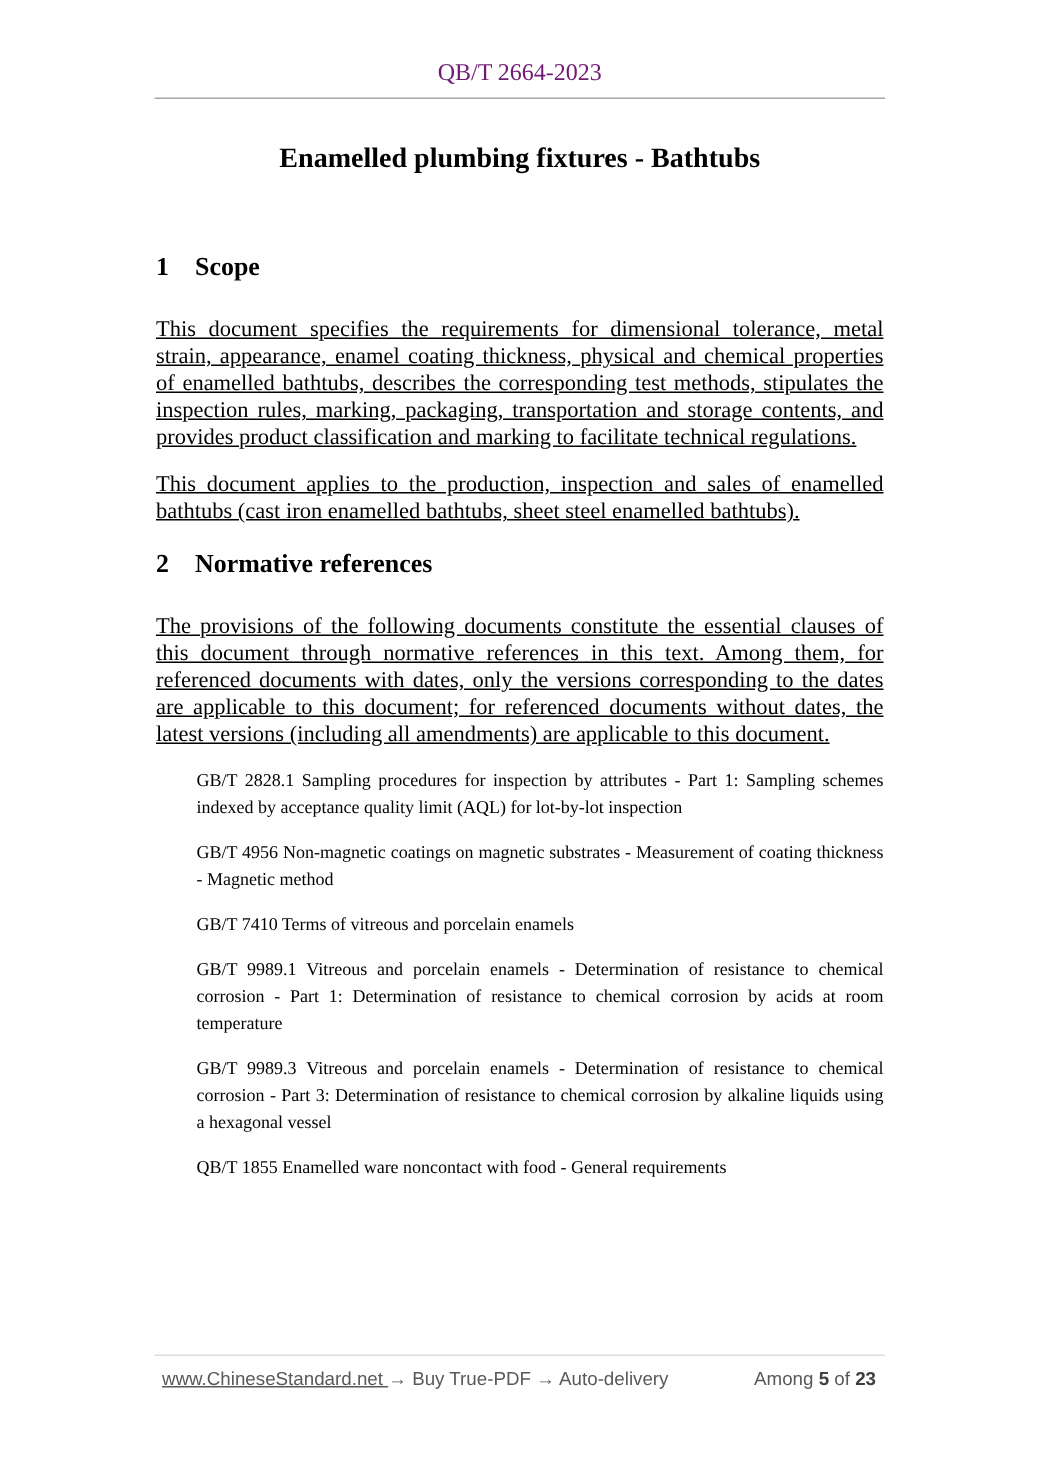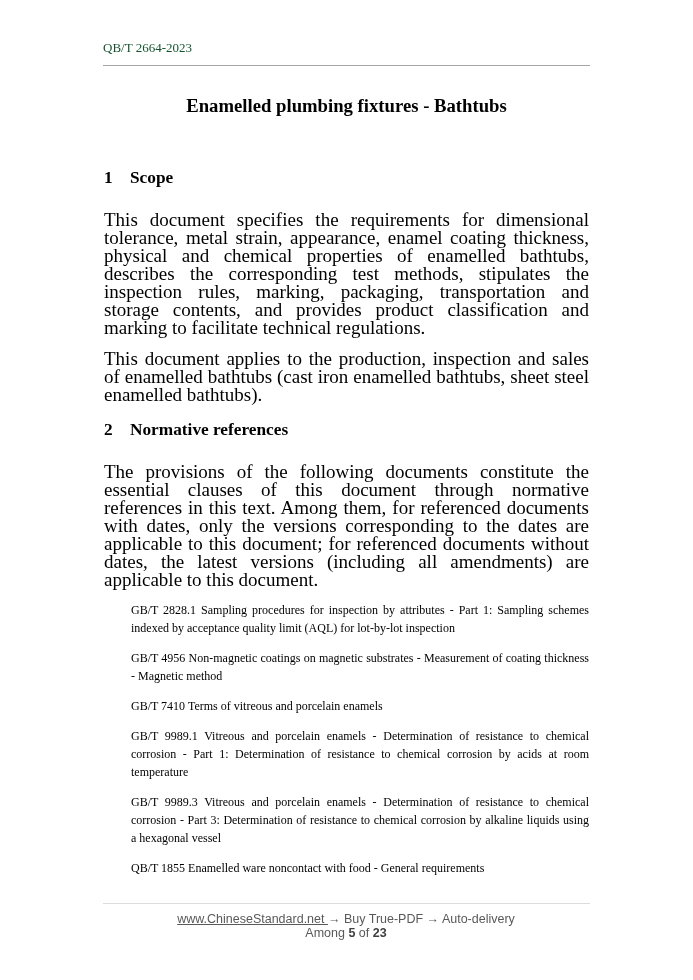--- a/index.html
+++ b/index.html
@@ -13,22 +13,23 @@
       position: relative;
       overflow: hidden;
       font-family: "Liberation Serif", serif;
       color: #000000;
     }
     .page-header {
       position: absolute;
       left: 103px;
       width: 487px;
       top: 40px;
-      font-size: 13px;
-      color: #14532d;
+      text-align: center;
+      font-size: 16px;
+      color: #701a75;
       font-family: "Liberation Serif", serif;
     }
     .header-rule {
       position: absolute;
       left: 103px;
       width: 487px;
       top: 65px;
       height: 0;
       border-top: 1px solid #a6a6a6;
     }
@@ -54,24 +55,25 @@
       margin: 0;
       display: flex;
       height: 24px;
       align-items: center;
     }
     .section-heading .num {
       display: inline-block;
       width: 26px;
     }
     .para {
-      font-size: 19px;
+      font-size: 15px;
       line-height: 18px;
       text-align: justify;
       margin: 0;
+      text-decoration: underline;
     }
     .ref-list {
       list-style: none;
       margin: 0;
       padding: 0 0 0 27px;
     }
     .ref-list li {
       font-size: 12px;
       line-height: 18px;
       text-align: justify;
@@ -96,21 +98,20 @@
       position: absolute;
       left: 108px;
       width: 476px;
       top: 912px;
       font-family: "Liberation Sans", sans-serif;
       font-size: 12.5px;
       color: #595959;
       display: flex;
       justify-content: space-between;
       align-items: center;
-      flex-direction: column;
     }
     .footer a {
       color: #595959;
       text-decoration: underline;
     }
     .footer .page-num b {
       color: #404040;
       font-weight: bold;
     }
   </style>

